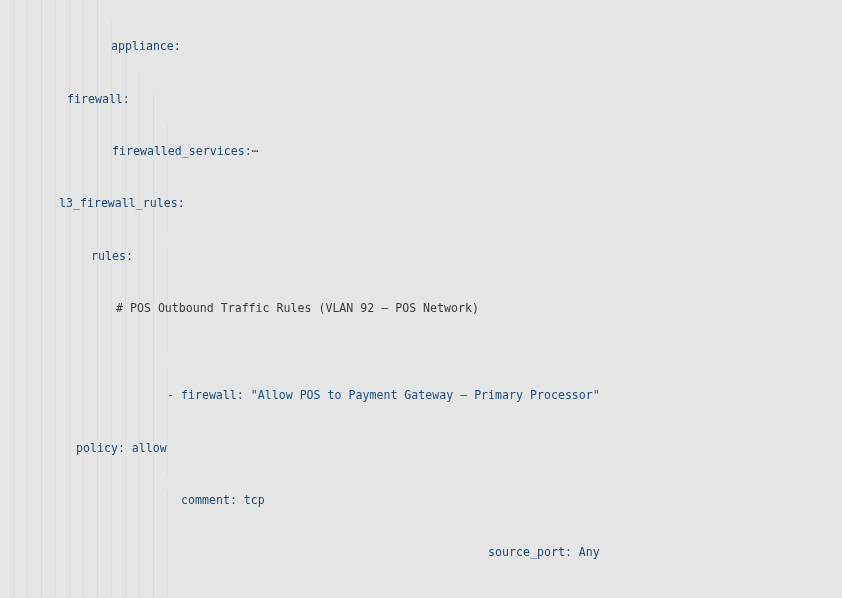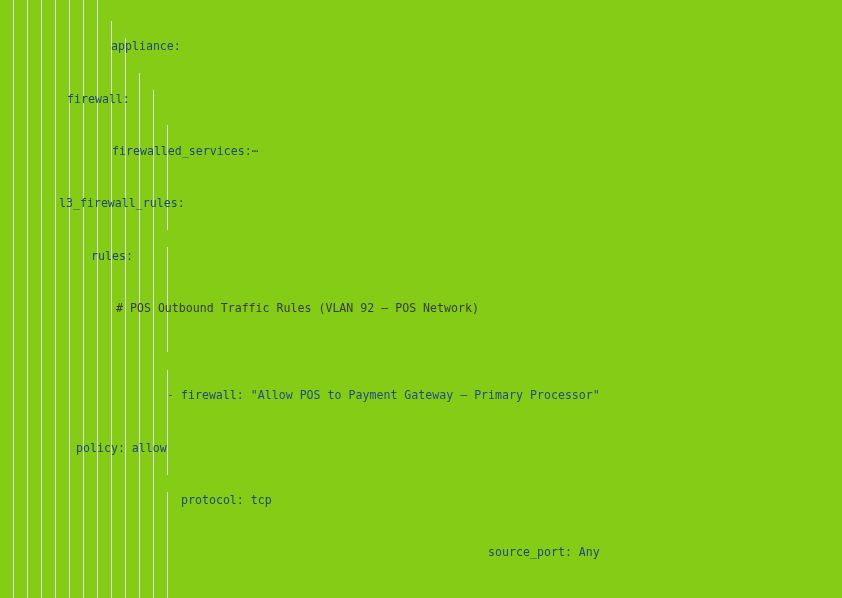--- a/index.html
+++ b/index.html
@@ -11,21 +11,21 @@
     width: 842px;
     height: 598px;
     overflow: hidden;
     position: relative;
   }
   .editor {
     position: absolute;
     left: 0; top: 0;
     width: 842px;
     height: 598px;
-    background: #84cc16;
+    background: #e5e5e5;
     overflow: hidden;
   }
   .guide {
     position: absolute;
     width: 1px;
     background: #dcdcdc;
   }
   .code {
     position: absolute;
     left: 0;
@@ -73,21 +73,21 @@
     <div class="line" style="padding-left:111px;"><span class="key">appliance</span><span class="punct">:</span></div>
     <div class="line" style="padding-left:67px;"><span class="key">firewall</span><span class="punct">:</span></div>
     <div class="line" style="padding-left:112px;"><span class="key">firewalled_services</span><span class="punct">:</span><span class="fold">⋯</span></div>
     <div class="line" style="padding-left:59px;"><span class="key">l3_firewall_rules</span><span class="punct">:</span></div>
     <div class="line" style="padding-left:91px;"><span class="key">rules</span><span class="punct">:</span></div>
     <div class="line" style="padding-left:116px;"><span class="cmt"># POS Outbound Traffic Rules (VLAN 92 – POS Network)</span></div>
 
     
     <div class="line" style="padding-left:167px;"><span class="dash">- </span><span class="key">firewall</span><span class="punct">: </span><span class="str">"Allow POS to Payment Gateway – Primary Processor"</span></div>
     <div class="line" style="padding-left:76px;"><span class="key">policy</span><span class="punct">: </span><span class="val">allow</span></div>
-    <div class="line" style="padding-left:181px;"><span class="key">protocol</span><span class="punct">: </span><span class="val">tcp</span></div>
+    <div class="line" style="padding-left:181px;"><span class="key">comment</span><span class="punct">: </span><span class="val">tcp</span></div>
     <div class="line" style="padding-left:181px;text-align:right;"><span class="key">source_port</span><span class="punct">: </span><span class="val">Any</span></div>
     <div class="line" style="padding-left:181px;"><span class="key">source_cidr</span><span class="punct">: </span><span class="str">"10.7.92.0/24"</span></div>
     
     
 
     
     
     
     
     

